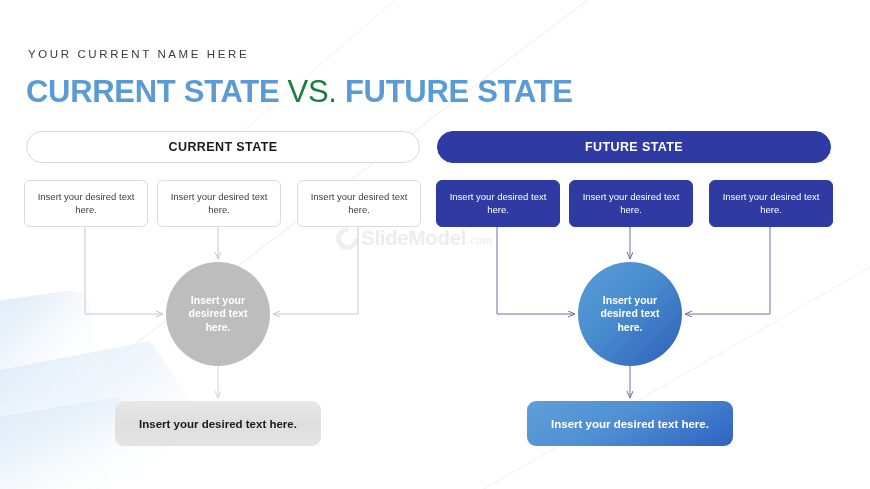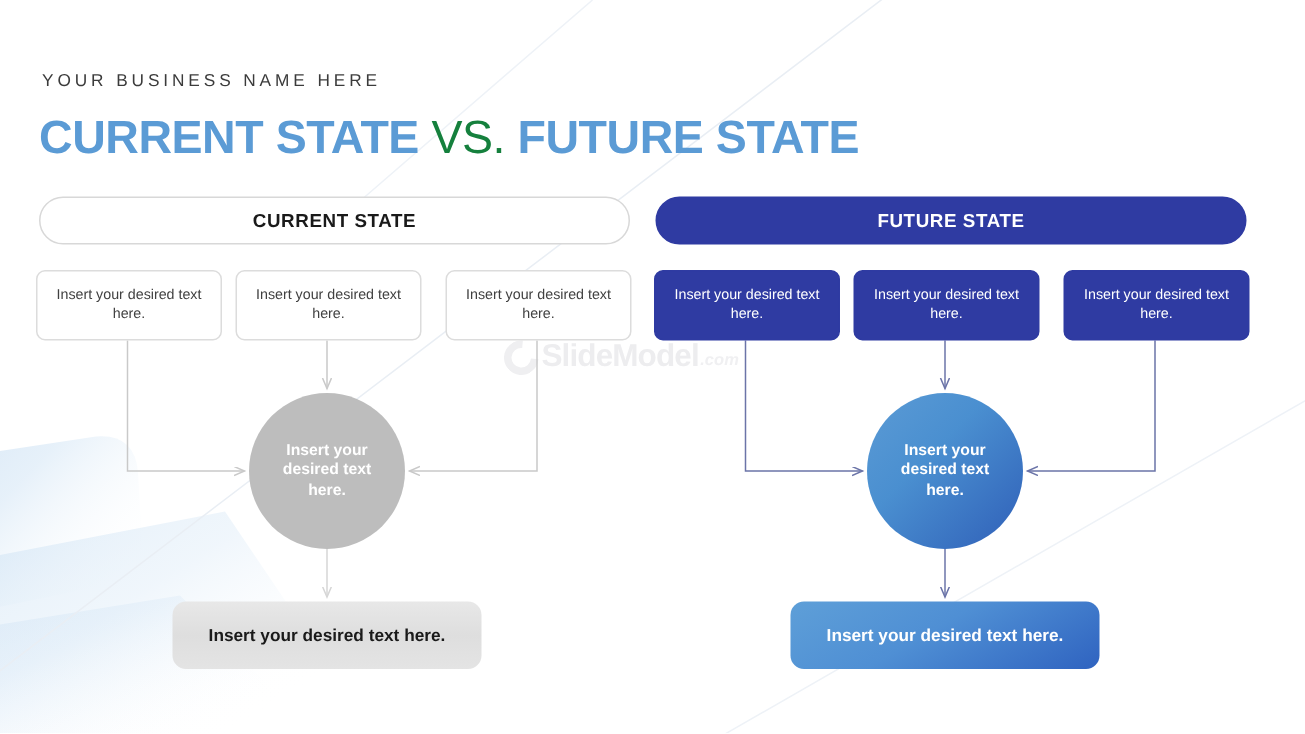--- a/index.html
+++ b/index.html
@@ -243,21 +243,21 @@
   </div>
 
   <div class="hairlines">
     <svg width="870" height="489" viewBox="0 0 870 489" xmlns="http://www.w3.org/2000/svg">
       <line x1="640" y1="-40" x2="-30" y2="470" stroke="#e9eef4" stroke-width="1"></line>
       <line x1="900" y1="250" x2="430" y2="520" stroke="#eef2f7" stroke-width="1"></line>
       <line x1="395" y1="0" x2="210" y2="160" stroke="#eef2f7" stroke-width="1"></line>
     </svg>
   </div>
 
-  <div class="business-name">YOUR BUSINESS NAME HERE</div>
+  <div class="business-name">YOUR CURRENT NAME HERE</div>
 
   <div class="main-title">
     <span class="t-strong">CURRENT STATE </span><span class="t-weak">VS.</span><span class="t-strong"> FUTURE STATE</span>
   </div>
 
   <div class="watermark">
     <div class="wm-ring"></div>
     <div class="wm-text">SlideModel</div>
     <div class="wm-dot">.com</div>
   </div>

